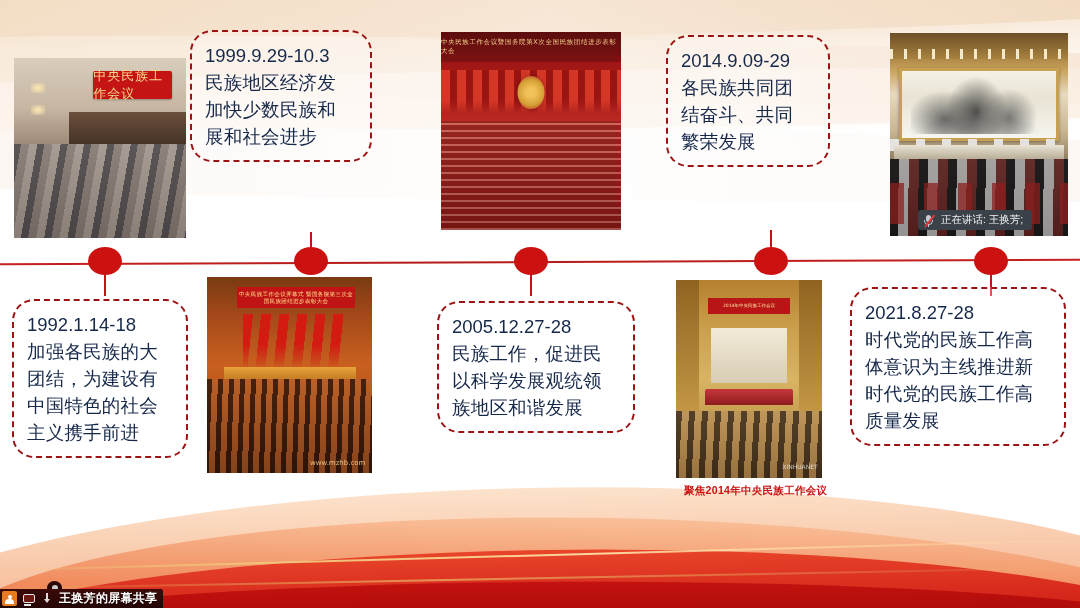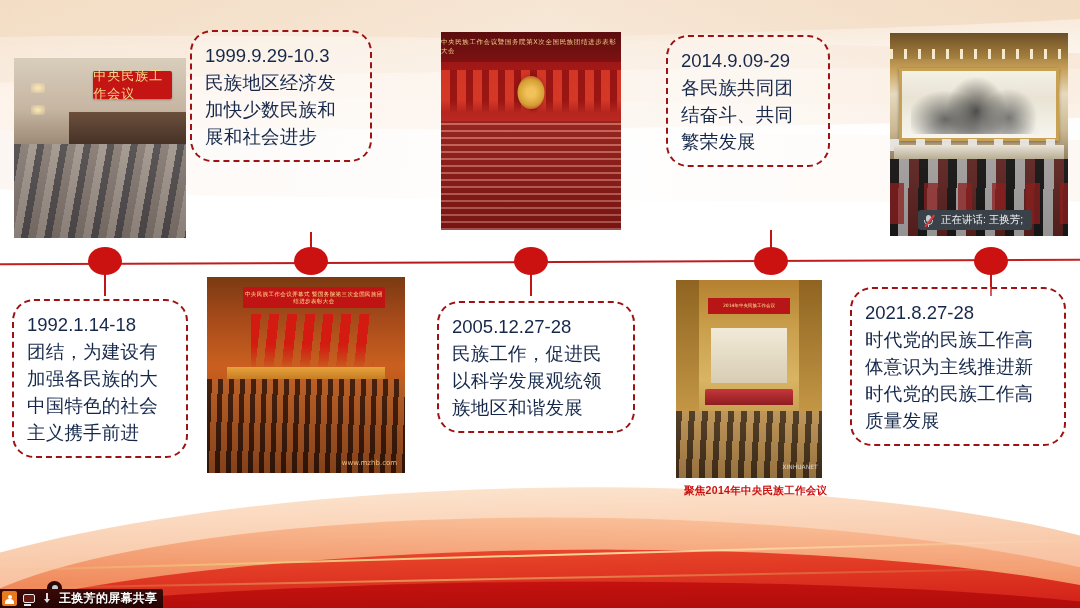--- a/index.html
+++ b/index.html
@@ -260,21 +260,21 @@
       <div class="bgred"></div>
       <div class="topbar">
         <span class="tt">中央民族工作会议暨国务院第X次全国民族团结进步表彰大会</span>
       </div>
       <div class="curtain"></div>
       <div class="emblem"></div>
       <div class="rows"></div>
     </div>
   </div>
 
-  <div class="photo ph3" style="left:207px; top:277px; width:198px; height:196px;">
+  <div class="photo ph3" style="left:207px; top:277px; width:165px; height:196px;">
     <div class="inner">
       <div class="bgo"></div>
       <div class="ban">
         <span class="bt">中央民族工作会议开幕式 暨国务院第三次全国民族团结进步表彰大会</span>
       </div>
       <div class="flags"></div>
       <div class="podium"></div>
       <div class="aud"></div>
       <span class="wm">www.mzhb.com</span>
     </div>
@@ -305,22 +305,22 @@
 
   <div class="card" style="left:666px; top:35px; width:164px;">
     <span class="ln date">2014.9.09-29</span>
     <span class="ln">各民族共同团</span>
     <span class="ln">结奋斗、共同</span>
     <span class="ln">繁荣发展</span>
   </div>
 
   <div class="card" style="left:12px; top:299px; width:176px;">
     <span class="ln date">1992.1.14-18</span>
+    <span class="ln">加强各民族的大</span>
     <span class="ln">团结，为建设有</span>
-    <span class="ln">加强各民族的大</span>
     <span class="ln">中国特色的社会</span>
     <span class="ln">主义携手前进</span>
   </div>
 
   <div class="card" style="left:437px; top:301px; width:198px;">
     <span class="ln date">2005.12.27-28</span>
     <span class="ln">民族工作，促进民</span>
     <span class="ln">以科学发展观统领</span>
     <span class="ln">族地区和谐发展</span>
   </div>

